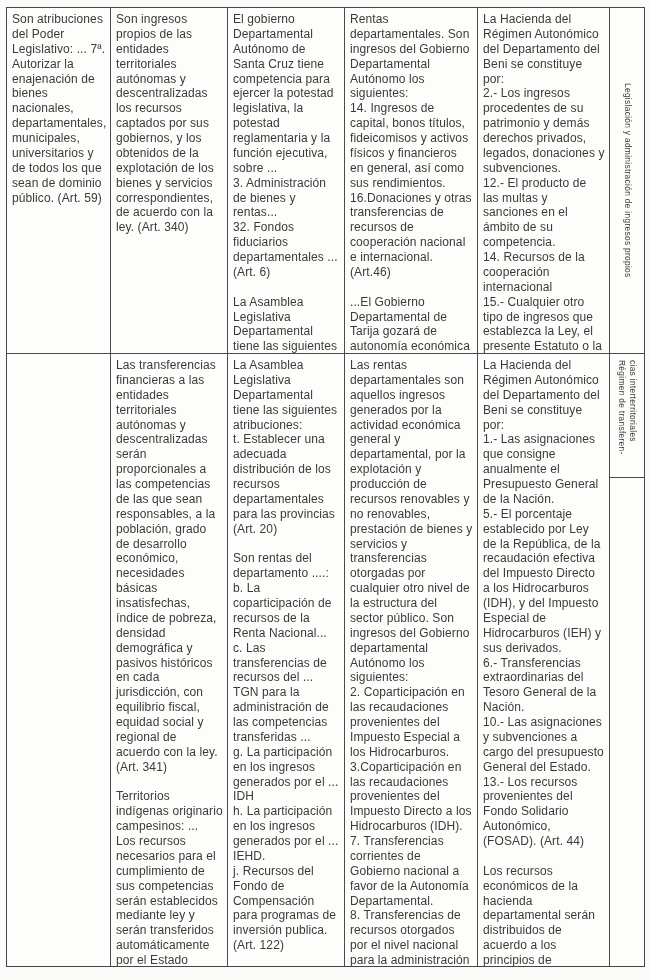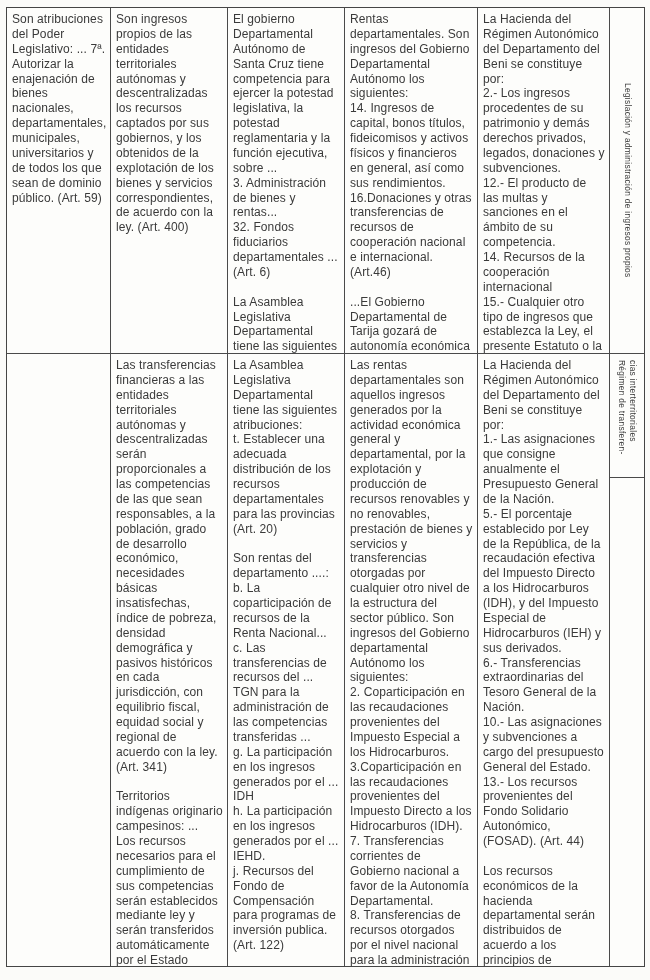--- a/index.html
+++ b/index.html
@@ -53,21 +53,21 @@
     color: #3a3a3a;
   }
 </style>
 </head>
 <body>
 
 <div class="page">
   <div class="statute-table">
 
     <div class="cell row1">Son atribuciones del Poder Legislativo: ... 7ª. Autorizar la enajenación de bienes nacionales, departamentales, municipales, universitarios y de todos los que sean de dominio público. (Art. 59)</div>
-    <div class="cell row1">Son ingresos propios de las entidades territoriales autónomas y descentralizadas los recursos captados por sus gobiernos, y los obtenidos de la explotación de los bienes y servicios correspondientes, de acuerdo con la ley. (Art. 400)</div>
+    <div class="cell row1">Son ingresos propios de las entidades territoriales autónomas y descentralizadas los recursos captados por sus gobiernos, y los obtenidos de la explotación de los bienes y servicios correspondientes, de acuerdo con la ley. (Art. 340)</div>
     <div class="cell row1">El gobierno Departamental Autónomo de Santa Cruz tiene competencia para ejercer la potestad legislativa, la potestad reglamentaria y la función ejecutiva, sobre ...
 3. Administración de bienes y rentas...
 32. Fondos fiduciarios departamentales ...
 (Art. 6)
 
 La Asamblea Legislativa Departamental tiene las siguientes atribuciones:
 h. Autorizar al Gobernador la ... enajenación de bienes ... (Art. 20)
 
 Son rentas del departamento ....:
 k: Rendimientos e ingresos provenientes de la administración del patrimonio propio.

